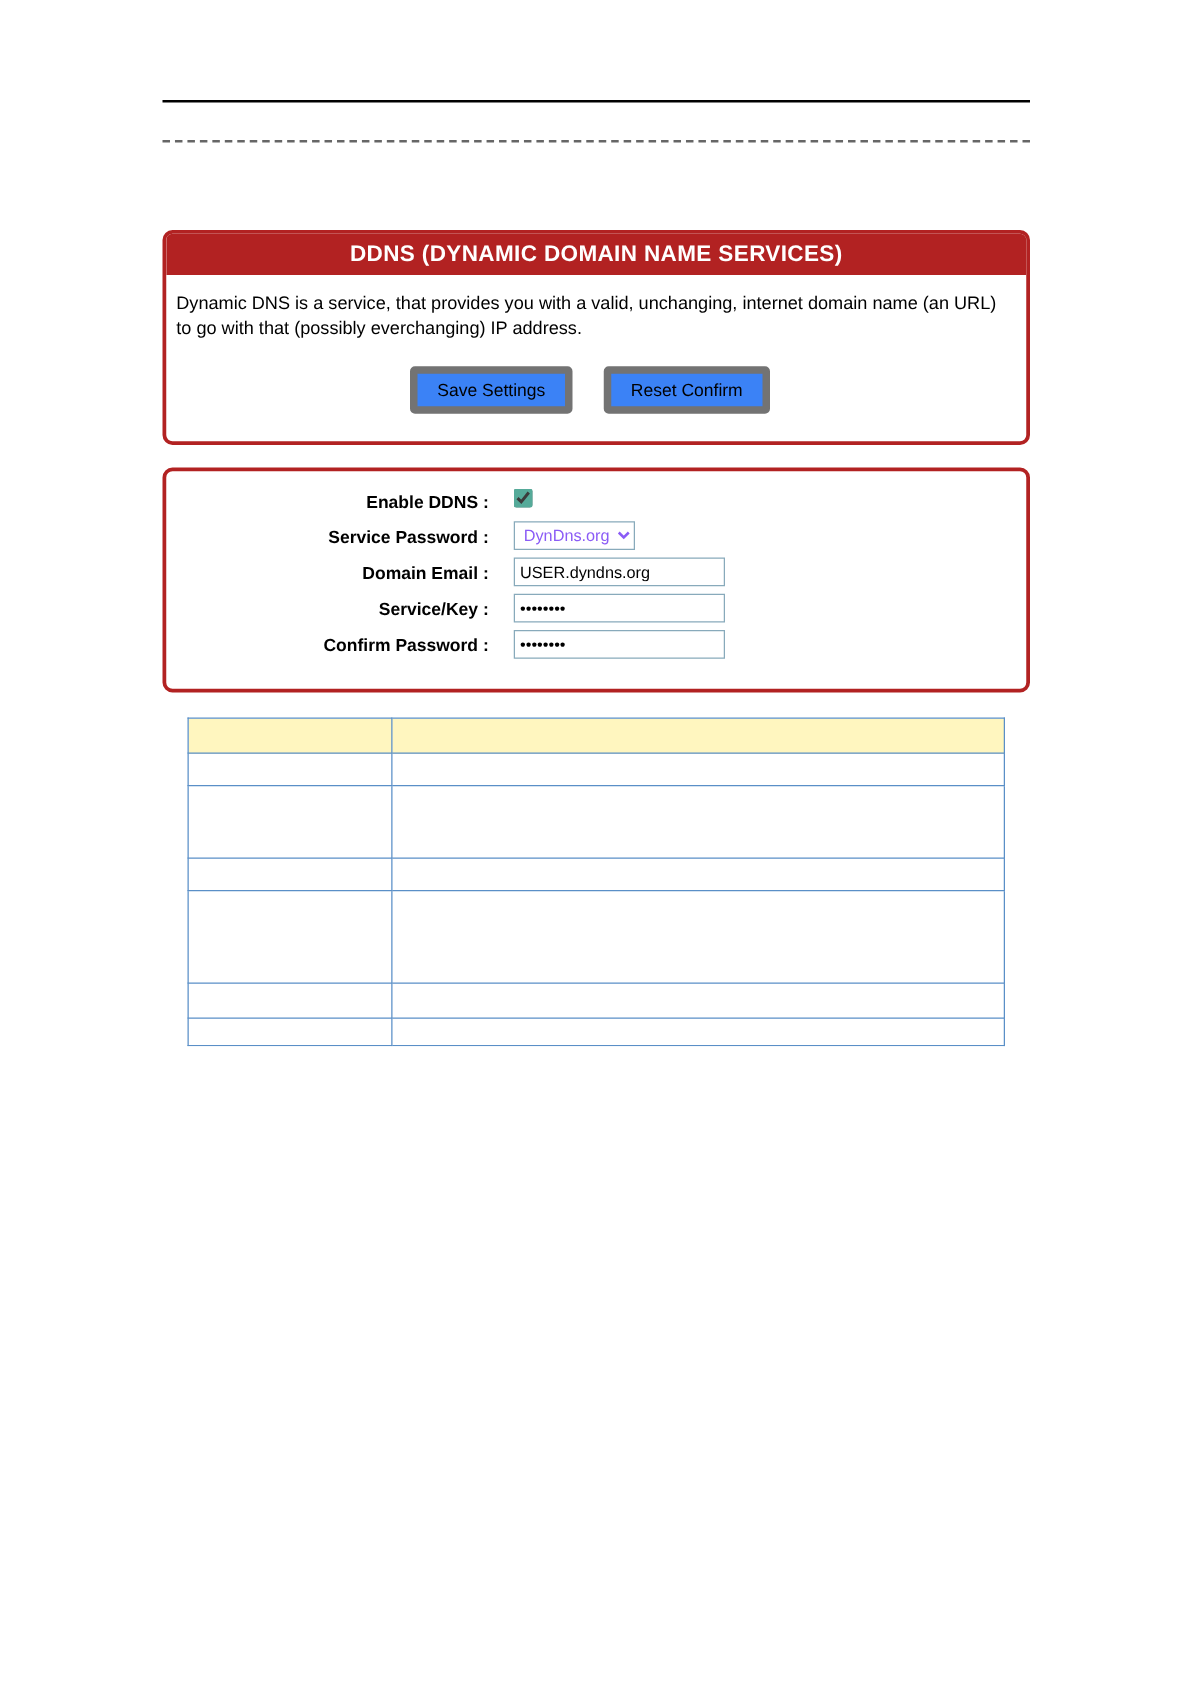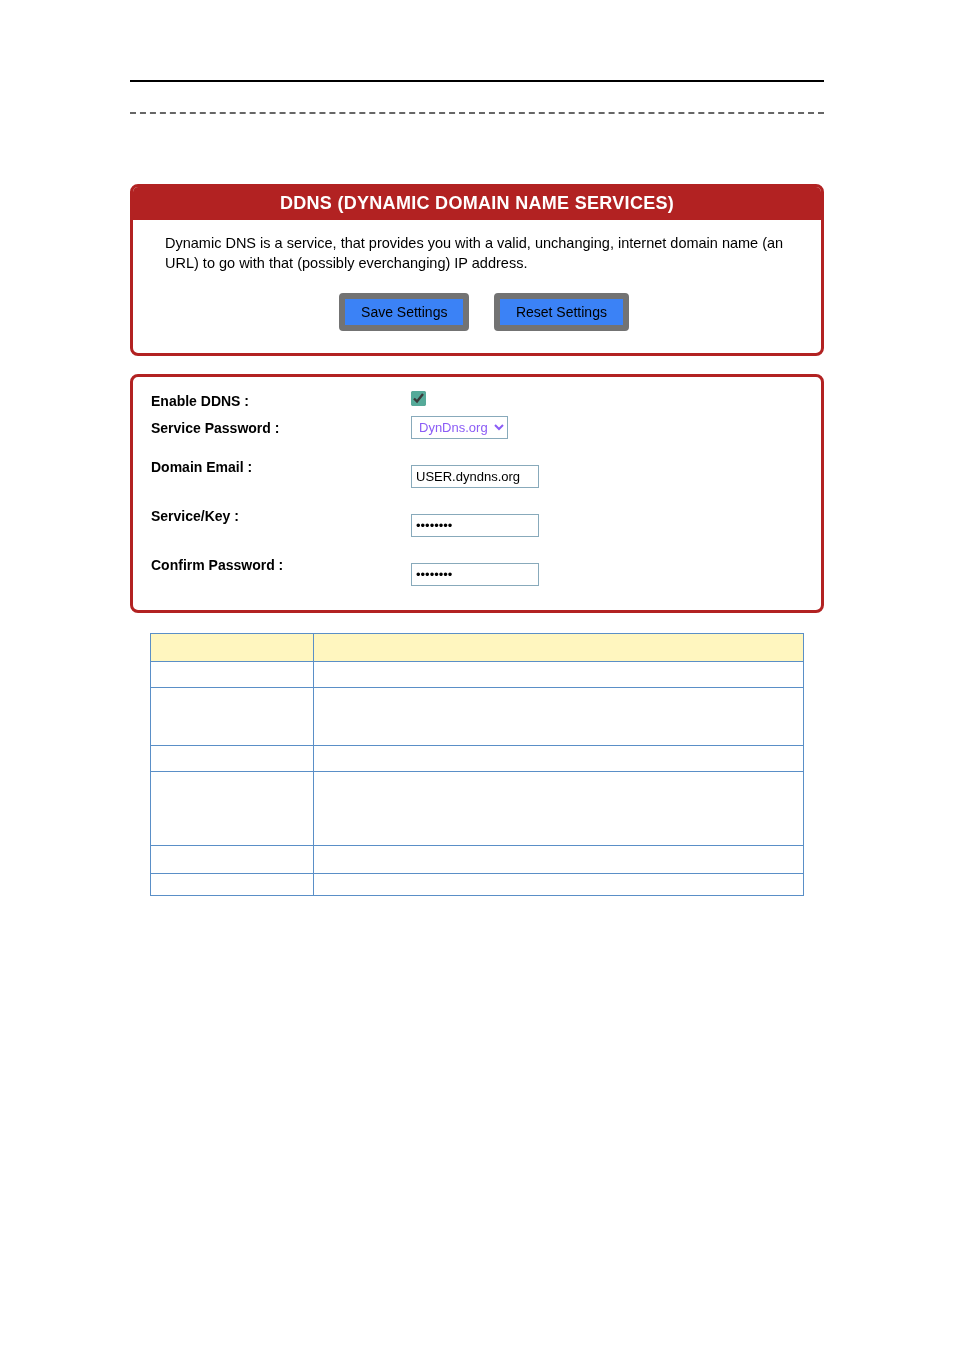--- a/index.html
+++ b/index.html
@@ -30,21 +30,21 @@
     .panel-header {
       background: #b22222;
       color: #fff;
       font-weight: bold;
       font-size: 18px;
       text-align: center;
       padding: 6px 0;
       letter-spacing: 0.3px;
     }
     .panel-body {
-      padding: 14px 18px 22px 32px;
+      padding: 14px 18px 22px 8px;
     }
     .desc-text {
       font-size: 14.5px;
       color: #000;
       line-height: 1.35;
       margin-bottom: 20px;
     }
     .button-row {
       text-align: center;
     }
@@ -62,24 +62,25 @@
     .settings-body {
       padding: 14px 18px 18px 18px;
     }
     .form-row {
       display: flex;
       align-items: center;
       margin-bottom: 6px;
     }
     .form-label {
       width: 260px;
+      text-align: right;
       font-weight: bold;
       font-size: 14px;
       color: #000;
-      padding-right: 8px;
+      padding-right: 20px;
     }
     .form-control-cell {
       flex: 1;
     }
     .checkbox-input {
       width: 15px;
       height: 15px;
       border: 1px solid #7aa;
       accent-color: #5a9;
     }
@@ -88,23 +89,22 @@
       font-size: 13px;
       padding: 2px 3px;
       font-family: inherit;
       background: #fff;
       color: #8b5cf6;
     }
     .text-input {
       border: 1px solid #8ab;
       font-size: 13px;
       padding: 3px 4px;
-      width: 128px;
+      width: 169px;
       font-family: inherit;
-      margin-top: 20px;
     }
     .info-table {
       margin: 12px 150px 0 150px;
       border-collapse: collapse;
       width: calc(100% - 300px);
     }
     .info-table td, .info-table th {
       border: 1px solid #5a8fc7;
       padding: 6px 8px;
       font-size: 13px;
@@ -132,21 +132,21 @@
 <div class="dashed-divider"></div>
 
 <div class="panel-container">
 
   <div class="panel">
     <div class="panel-header">DDNS (DYNAMIC DOMAIN NAME SERVICES)</div>
     <div class="panel-body">
       <p class="desc-text">Dynamic DNS is a service, that provides you with a valid, unchanging, internet domain name (an URL) to go with that (possibly everchanging) IP address.</p>
       <div class="button-row">
         <button class="btn">Save Settings</button>
-        <button class="btn">Reset Settings</button>
+        <button class="btn">Reset Confirm</button>
       </div>
     </div>
   </div>
 
   <div class="panel">
     <div class="settings-body">
 
       <div class="form-row">
         <div class="form-label">Enable DDNS :</div>
         <div class="form-control-cell">

